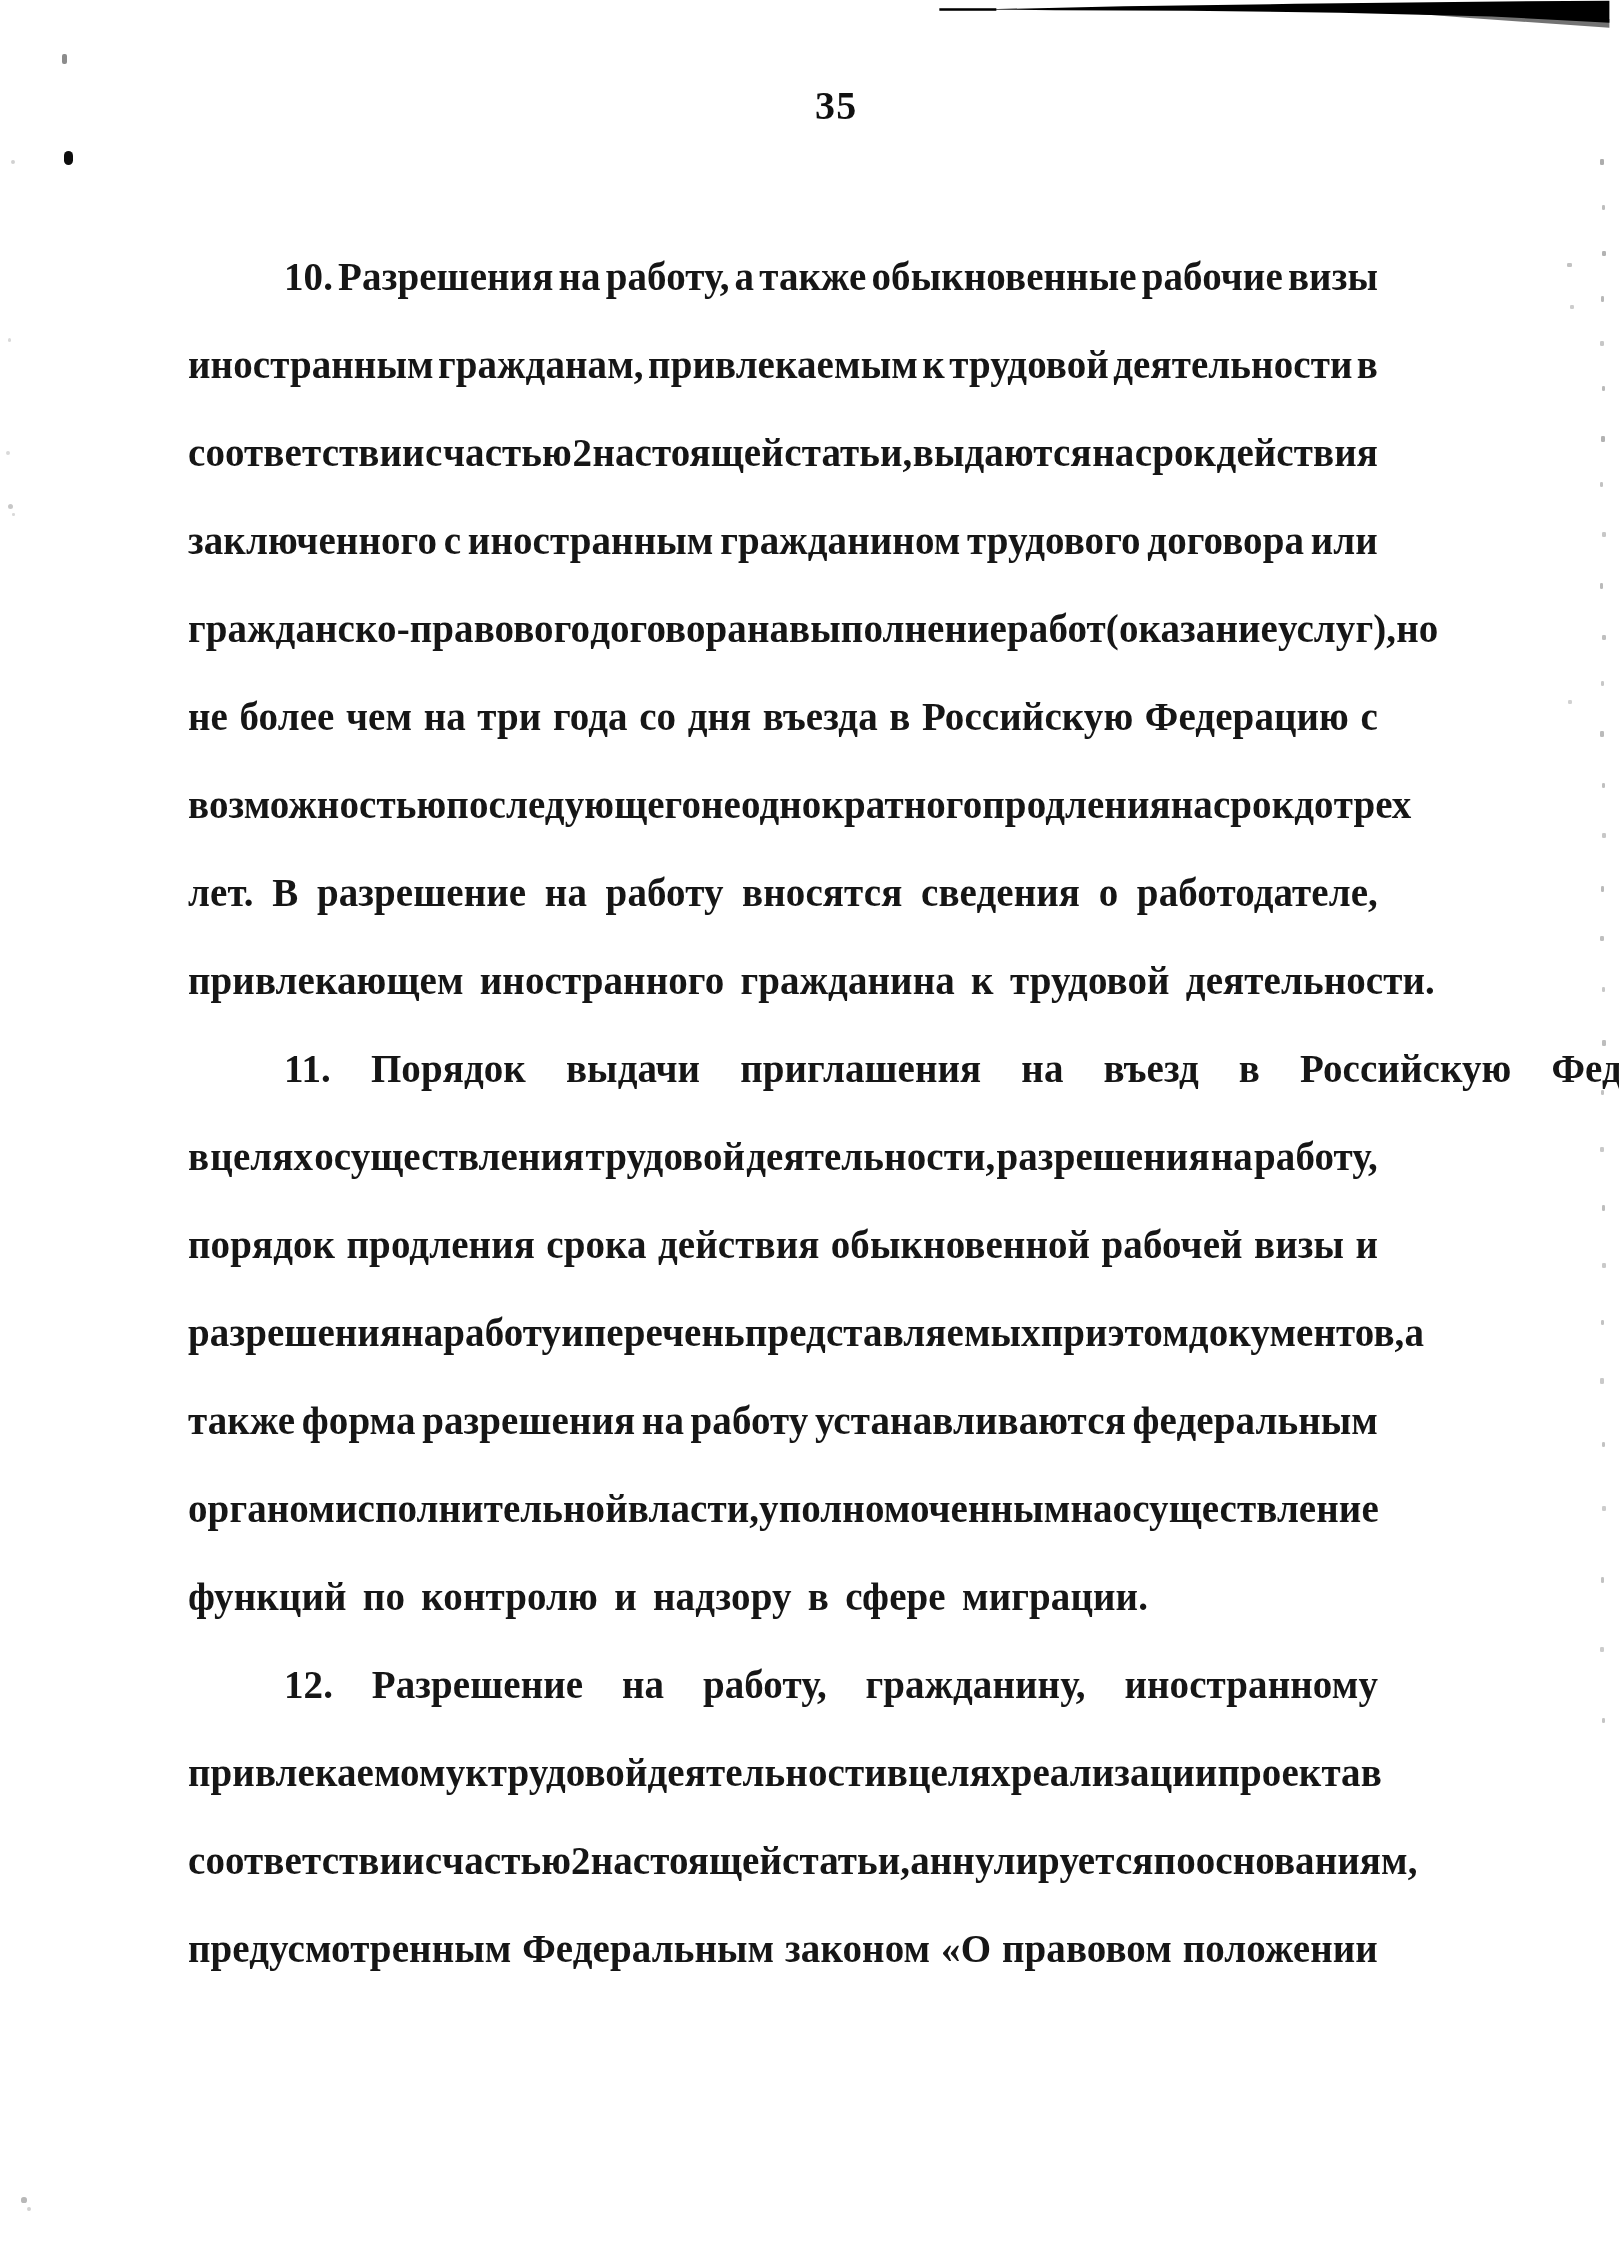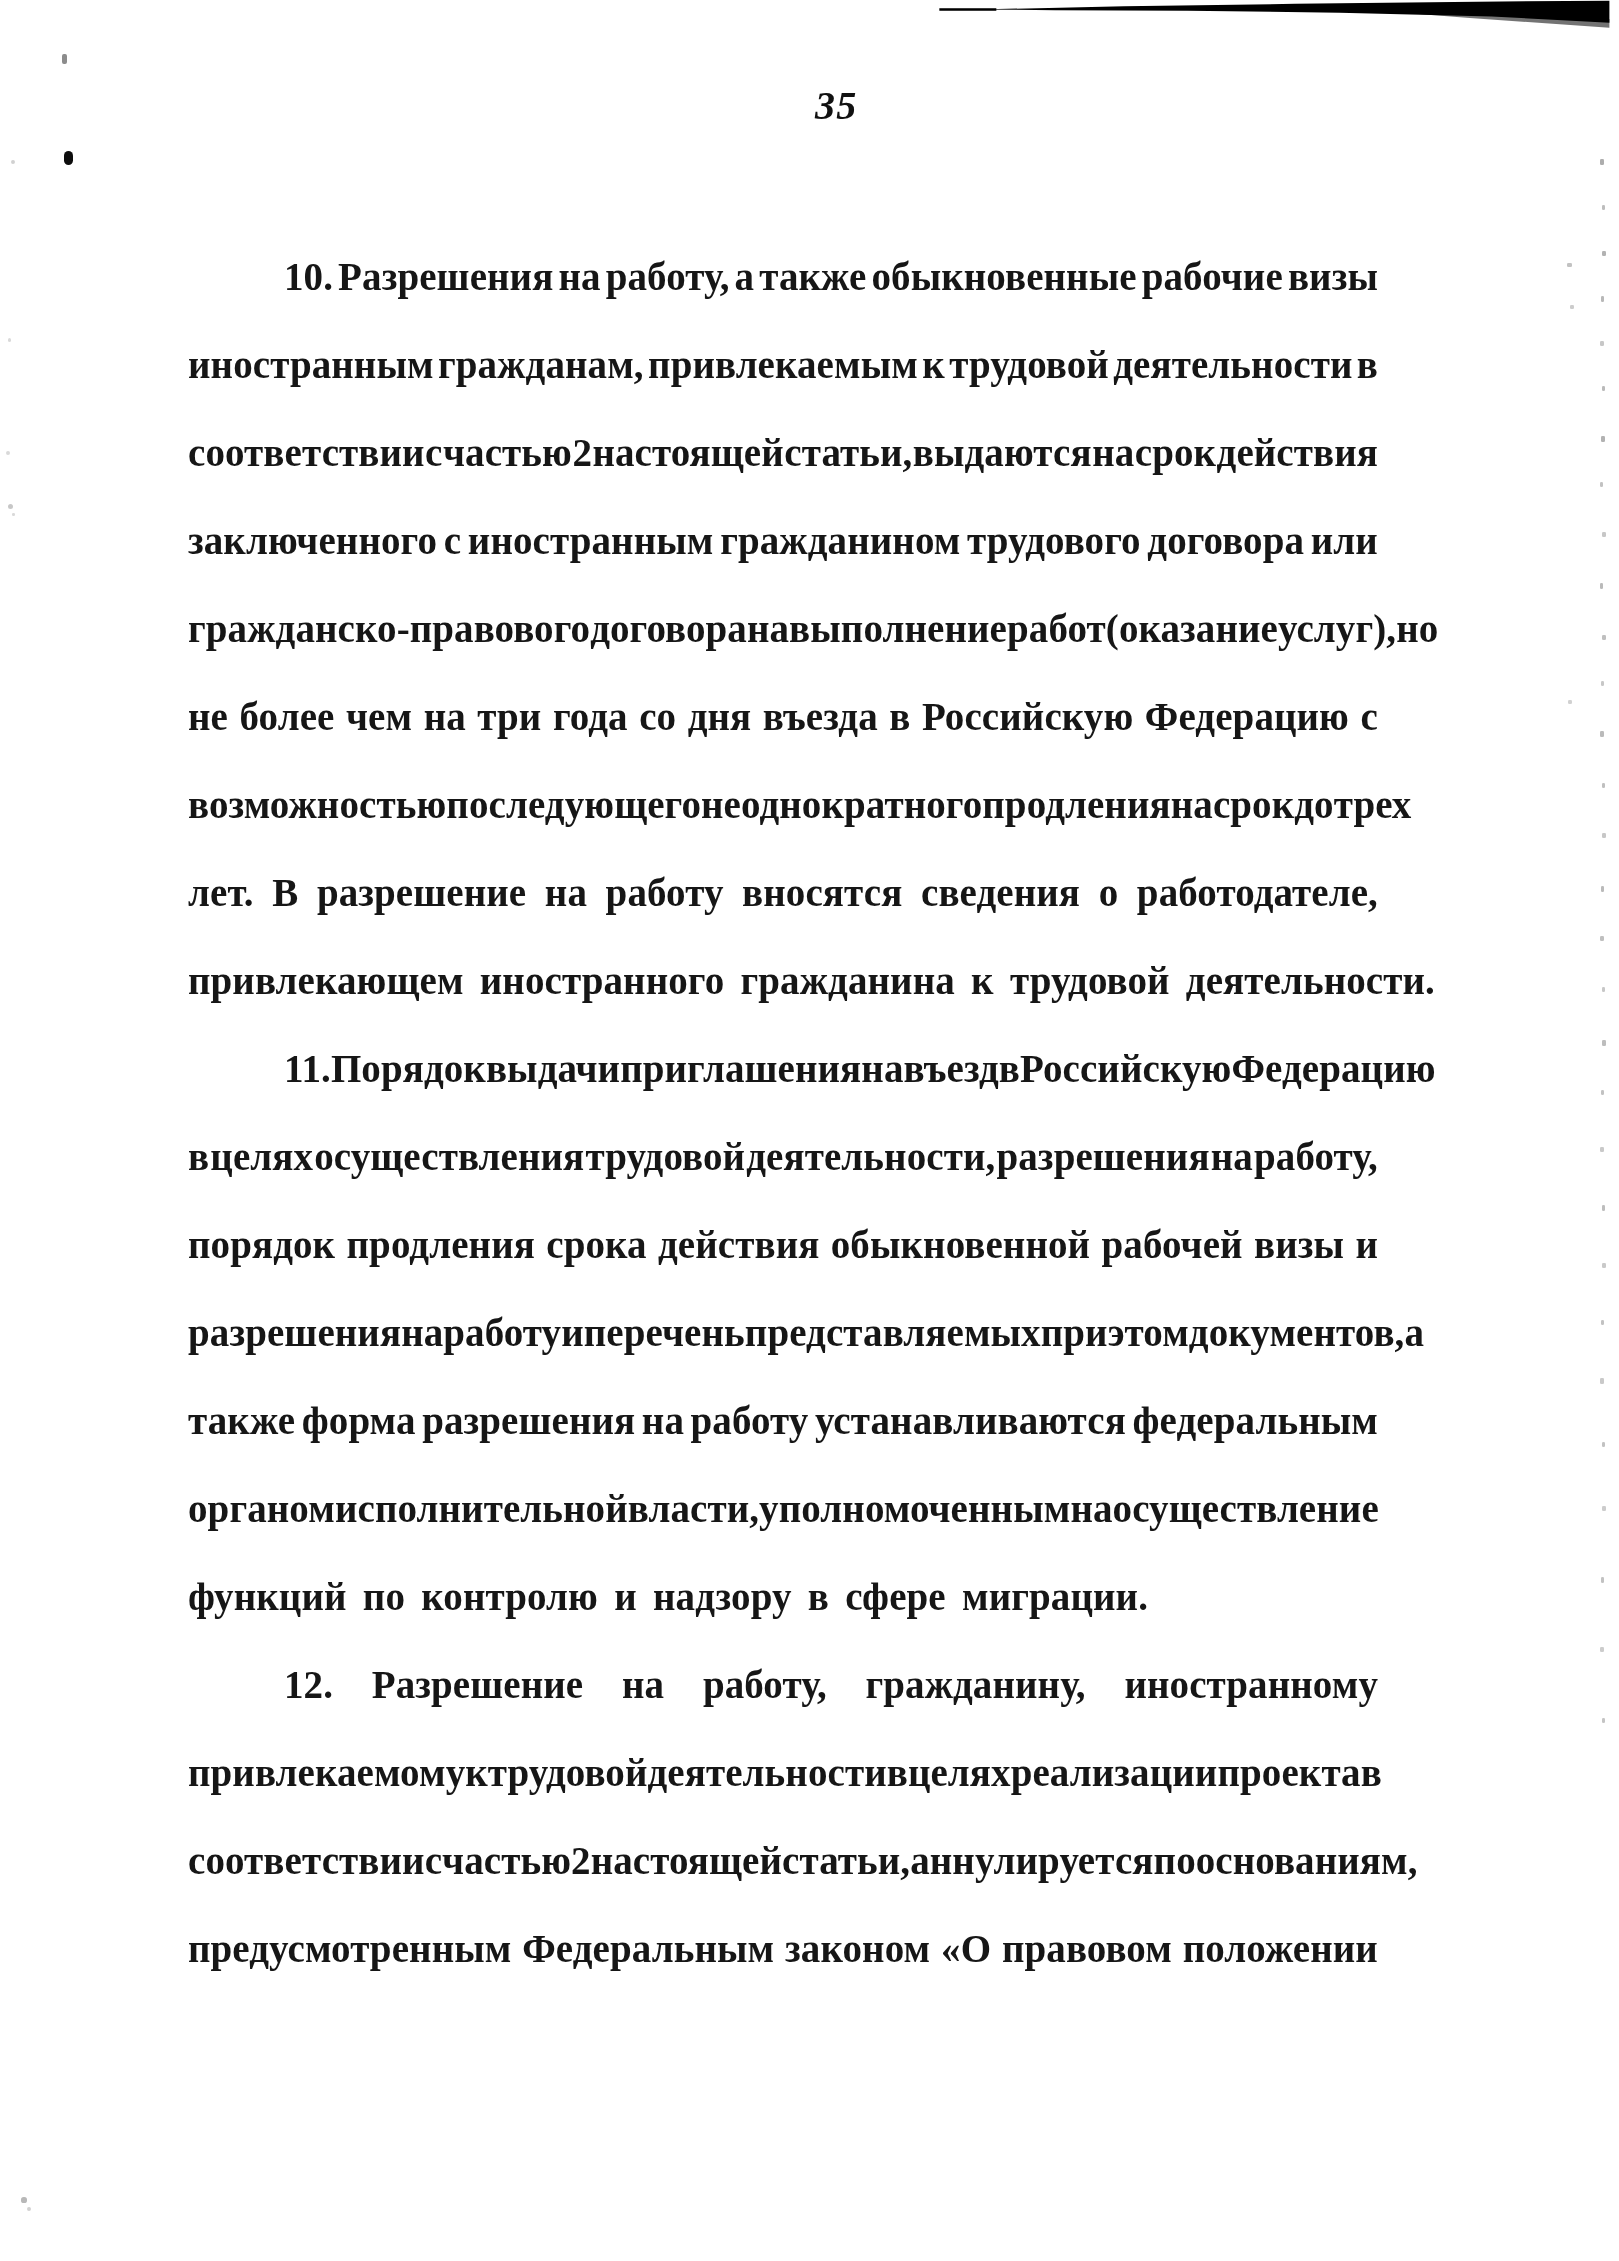--- a/index.html
+++ b/index.html
@@ -17,21 +17,20 @@
     color: #141414;
   }
   .page-number {
     position: absolute;
     left: 815px;
     top: 82px;
     font-size: 40px;
     font-weight: 600;
     letter-spacing: 1.3px;
     color: #111;
-    font-style: italic;
   }
   .text-block {
     position: absolute;
     left: 188px;
     top: 233px;
     width: 1190px;
   }
   .line {
     height: 88px;
     line-height: 88px;
@@ -157,21 +156,21 @@
         <span>В</span>
         <span>разрешение</span>
         <span>на</span>
         <span>работу</span>
         <span>вносятся</span>
         <span>сведения</span>
         <span>о</span>
         <span>работодателе,</span>
       </div>
       <div class="line nojust">привлекающем иностранного гражданина к трудовой деятельности.</div>
-      <div class="line just" style="padding-left: 96px;">
+      <div class="line just" style="padding-left: 96px; gap: 40px;">
         <span>11.</span>
         <span>Порядок</span>
         <span>выдачи</span>
         <span>приглашения</span>
         <span>на</span>
         <span>въезд</span>
         <span>в</span>
         <span>Российскую</span>
         <span>Федерацию</span>
       </div>

